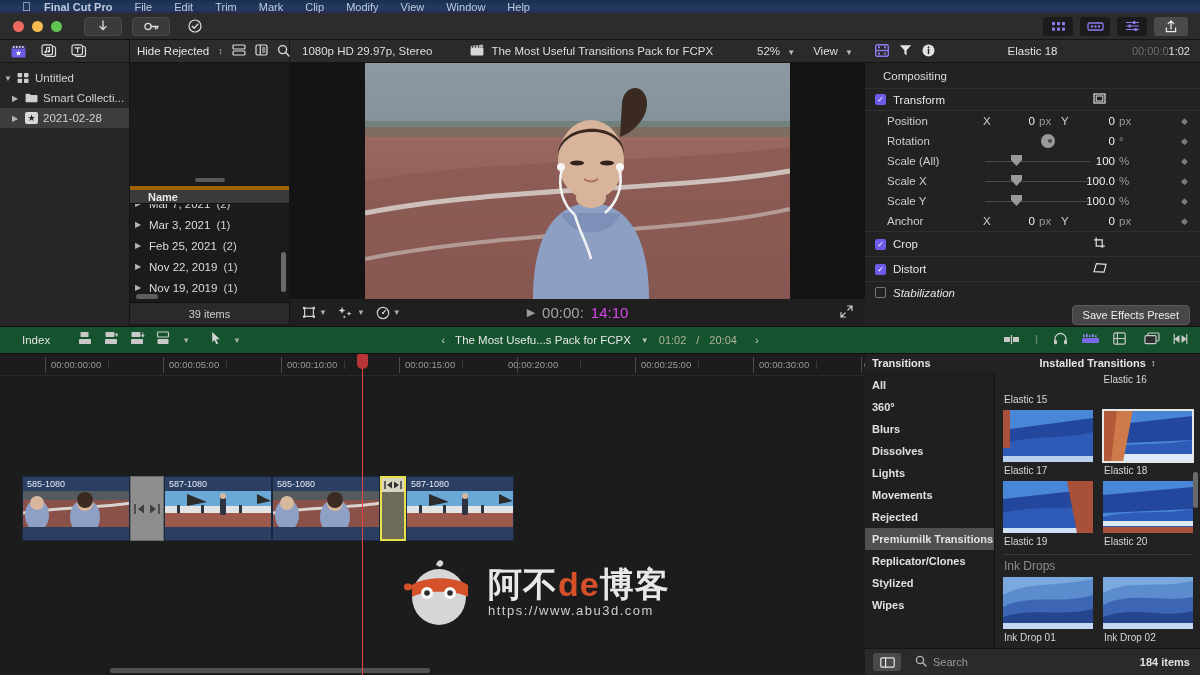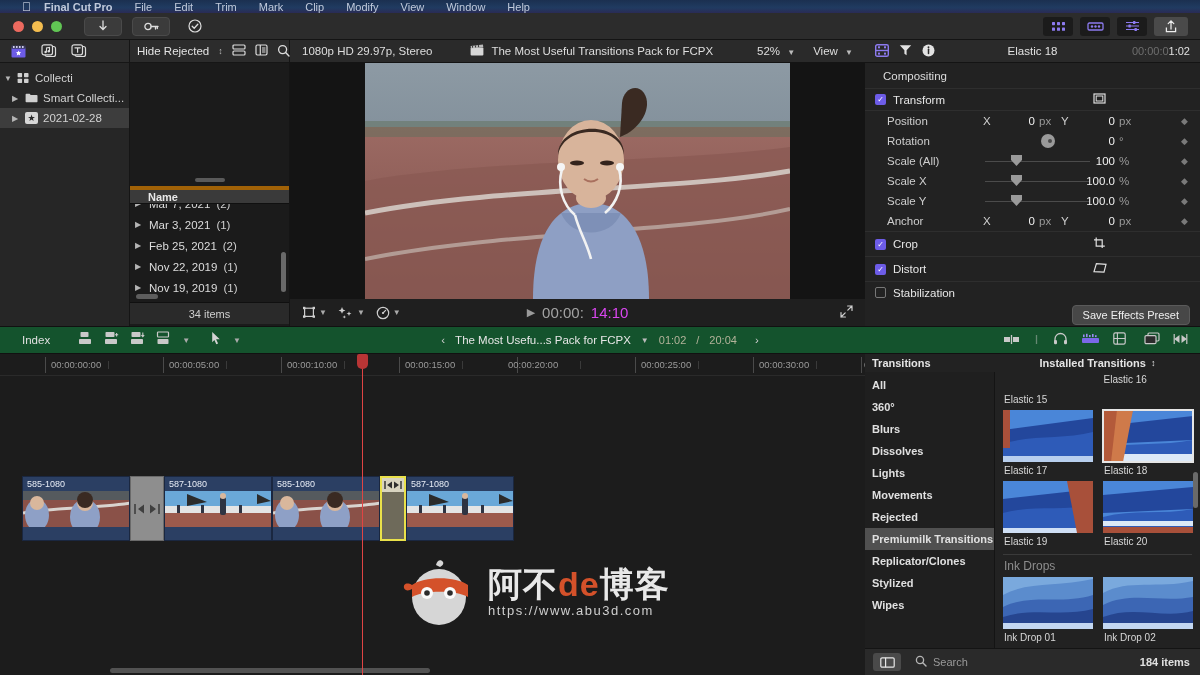--- a/index.html
+++ b/index.html
@@ -345,21 +345,21 @@
           <span class="chip lib">
             <svg width="13" height="12" viewBox="0 0 13 12">
                 <g fill="#cfcfcf">
                   <rect x="0.6" y="1" width="4.5" height="4.2" rx=".7"></rect>
                   <rect x="7" y="1" width="4.5" height="4.2" rx=".7"></rect>
                   <rect x="0.6" y="6.8" width="4.5" height="4.2" rx=".7"></rect>
                   <rect x="7" y="6.8" width="4.5" height="4.2" rx=".7"></rect>
                 </g>
               </svg>
           </span>
-          <span>Collecti</span>
+          <span>Untitled</span>
         </div>
         <div class="sb-row indent">
           <span class="disc">▶</span>
           <span class="chip folder">
             <svg width="13" height="10" viewBox="0 0 13 10">
                 <path d="M.6 1.6A.8.8 0 0 1 1.4.8h3.2l1.1 1.2h6a.8.8 0 0 1 .8.8v5.6a.8.8 0 0 1-.8.8H1.4a.8.8 0 0 1-.8-.8z" fill="#cfcfcf"></path>
               </svg>
           </span>
           <span>Smart Collecti...</span>
         </div>
@@ -424,21 +424,21 @@
         </div>
         <div class="br-row">
           <span class="disc">▶</span>
           <span>Nov 19, 2019</span>
           <span class="cnt">(1)</span>
         </div>
         <div class="br-scroll"></div>
         <div class="br-hscroll"></div>
       </div>
       <div class="br-foot">
-        <span>34 items</span>
+        <span>39 items</span>
       </div>
     </div>
 
     <div class="viewer">
       <div class="vw-top">
         <span class="fmt">1080p HD 29.97p, Stereo</span>
         <span class="proj">
           <span>
             <svg width="14" height="12" viewBox="0 0 14 12">
                 <rect x="0.6" y="3.6" width="12.8" height="7.8" rx="1" fill="#d7d7d7"></rect>
@@ -671,21 +671,21 @@
         <div class="sec-hdr" style="height:25px;">
           <span class="cbx">✓</span>
           <span>Distort</span>
           <span class="gly">
             <svg width="14" height="11" viewBox="0 0 14 11">
                 <path d="M1 9.6L3.4 1.6 13 2.4 11 10.2z" stroke="#e0e0e0" stroke-width="1.2" fill="none"></path>
               </svg>
           </span>
         </div>
 
-        <div class="sec-hdr" style="height:22px;">
+        <div class="sec-hdr" style="height:22px;font-style:italic;">
           <span class="cbx off"></span>
           <span>Stabilization</span>
         </div>
       </div>
 
       <div class="ins-foot">
         <button class="preset-btn">Save Effects Preset</button>
       </div>
     </div>
   </div>

